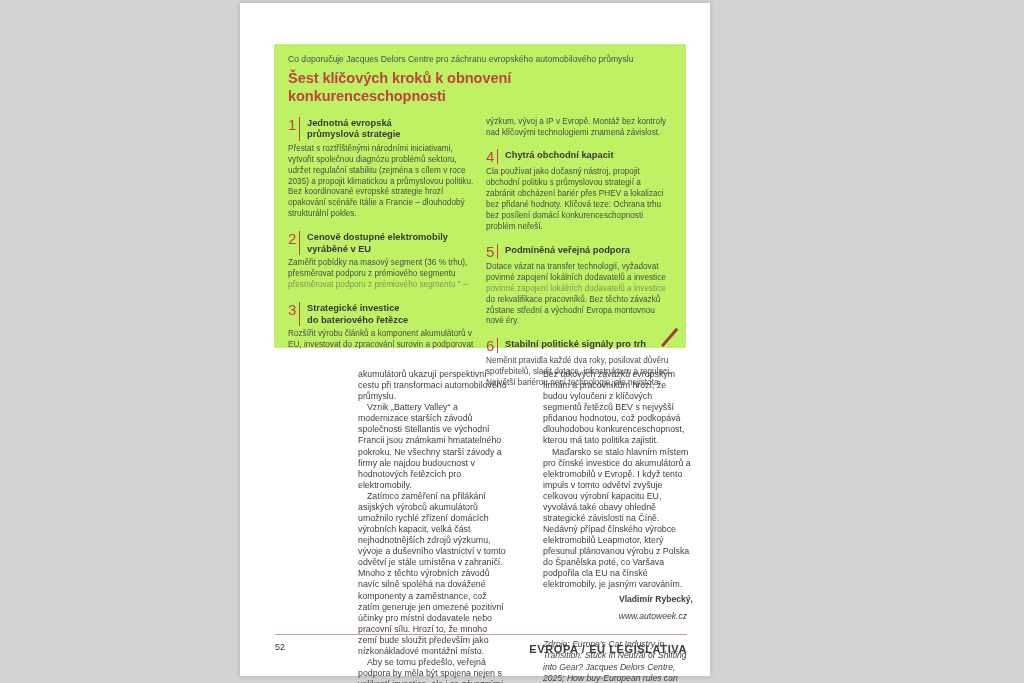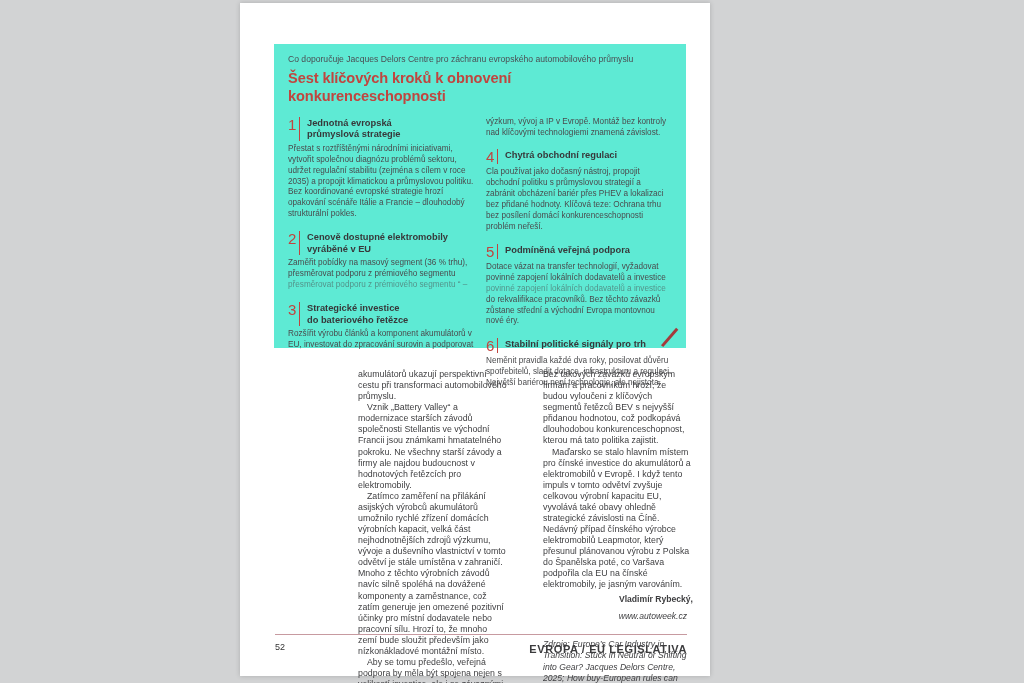--- a/index.html
+++ b/index.html
@@ -10,21 +10,21 @@
     -webkit-font-smoothing:antialiased;
   }
   .page{
     position:absolute;left:240px;top:3px;width:470px;height:673px;
     background:#ffffff;
     box-shadow:0 0 5px rgba(0,0,0,.18);
   }
   
   .infobox{
     position:absolute;left:34px;top:41px;width:412px;height:304px;
-    background:#5eead4;
+    background:#bef264;
     padding:10px 14px;box-sizing:border-box;
   }
   .kicker{
     margin:0 0 4px;font-size:8.6px;color:#4b4e53;font-weight:400;line-height:1.3;
   }
   .ib-title{
     margin:0 0 11px;font-size:14.6px;font-weight:bold;color:#c0453f;line-height:1.25;
     letter-spacing:-0.1px;
   }
   .cols{display:flex;gap:12px;}
@@ -115,21 +115,21 @@
         </div>
 
         <div class="col">
 
           <p class="cont">výzkum, vývoj a IP v Evropě. Montáž bez kontroly nad klíčovými technologiemi znamená závislost.</p>
 
           <div class="item">
             <div class="item-head">
               <span class="num">4</span>
               <span class="numbar"></span>
-              <h3 class="heading">Chytrá obchodní regulaci</h3>
+              <h3 class="heading">Chytrá obchodní kapacit</h3>
             </div>
             <p class="item-body">Cla používat jako dočasný nástroj, propojit obchodní politiku s průmyslovou strategií a zabránit obcházení bariér přes PHEV a lokalizaci bez přidané hodnoty. Klíčová teze: Ochrana trhu bez posílení domácí konkurenceschopnosti problém neřeší.</p>
           </div>
 
           <div class="item">
             <div class="item-head">
               <span class="num">5</span>
               <span class="numbar"></span>
               <h3 class="heading">Podmíněná veřejná podpora</h3>
             </div>

